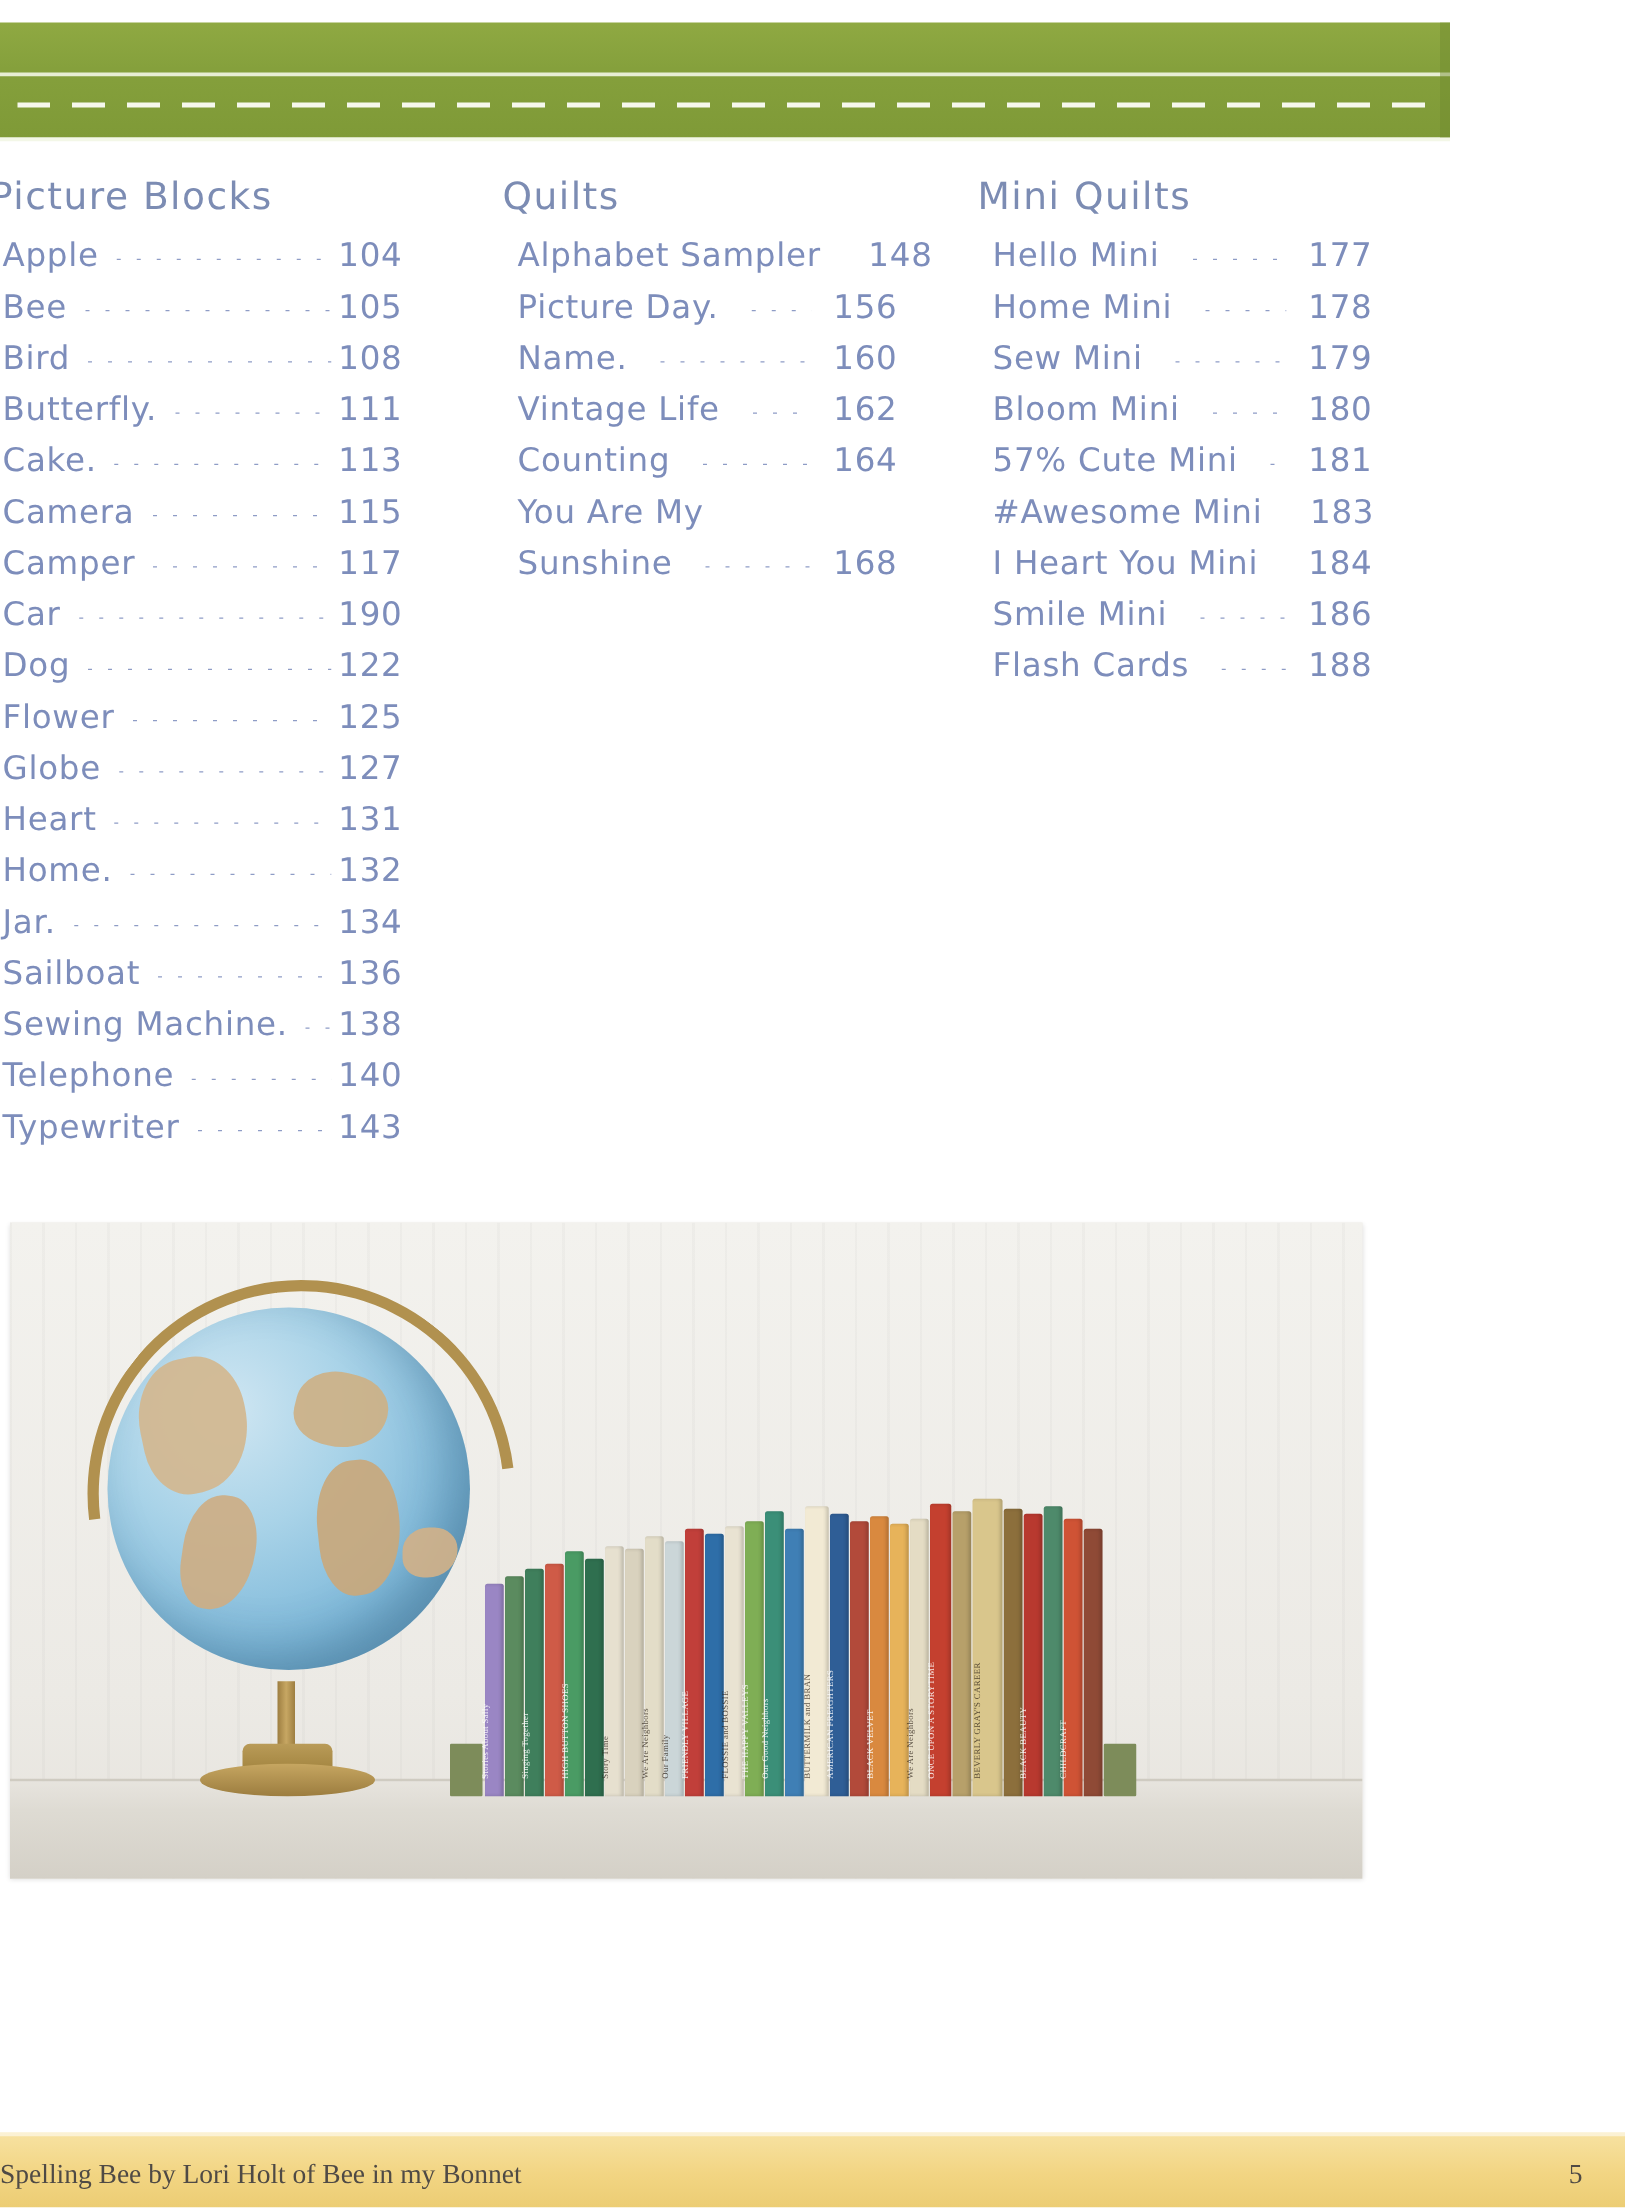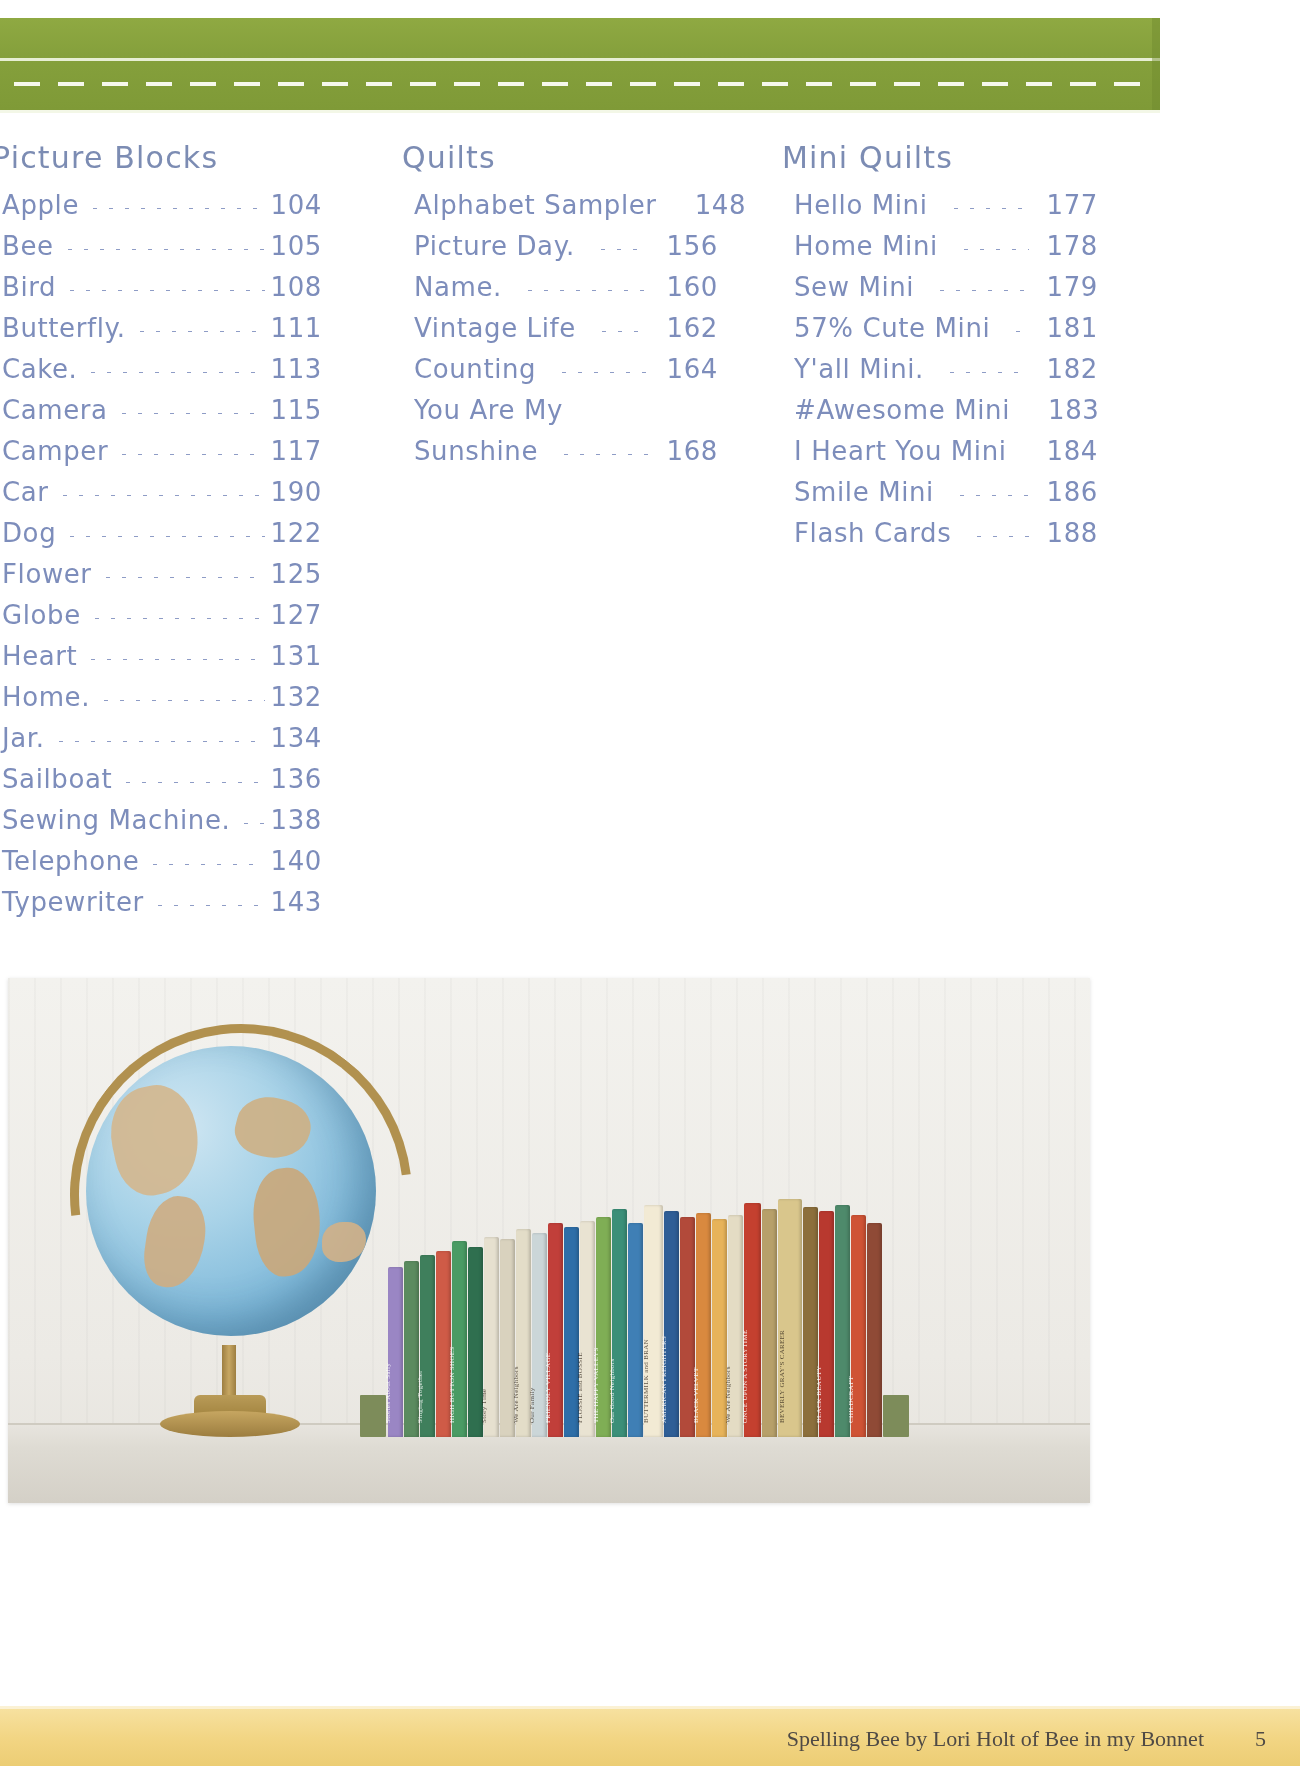--- a/index.html
+++ b/index.html
@@ -243,21 +243,21 @@
   }
   .bottom-bar:before {
     content:"";
     position:absolute; left:0; top:0; width:100%; height:3px;
     background: rgba(255,255,255,.55);
   }
   .footer-text {
     position: absolute;
     left: 0; bottom: 14px;
     width: 1204px;
-    text-align: right;
+    text-align: left;
     font-family: "Liberation Serif", serif;
     font-size: 22px;
     color: #4f4a45;
   }
   .page-number {
     position: absolute;
     right: 34px; bottom: 14px;
     font-family: "Liberation Serif", serif;
     font-size: 22px;
     color: #4f4a45;
@@ -423,28 +423,28 @@
       <span class="label">Home Mini</span>
       <span class="leader"></span>
       <span class="page">178</span>
     </div>
     <div class="entry">
       <span class="label">Sew Mini</span>
       <span class="leader"></span>
       <span class="page">179</span>
     </div>
     <div class="entry">
+      <span class="label">Bloom Mini</span>
+      <span class="leader"></span>
+      <span class="page">180</span>
+    </div>
+    <div class="entry">
       <span class="label">57% Cute Mini</span>
       <span class="leader"></span>
       <span class="page">181</span>
-    </div>
-    <div class="entry">
-      <span class="label">Y'all Mini.</span>
-      <span class="leader"></span>
-      <span class="page">182</span>
     </div>
     <div class="entry">
       <span class="label">#Awesome Mini</span>
       <span class="leader"></span>
       <span class="page">183</span>
     </div>
     <div class="entry">
       <span class="label">I Heart You Mini</span>
       <span class="leader"></span>
       <span class="page">184</span>

